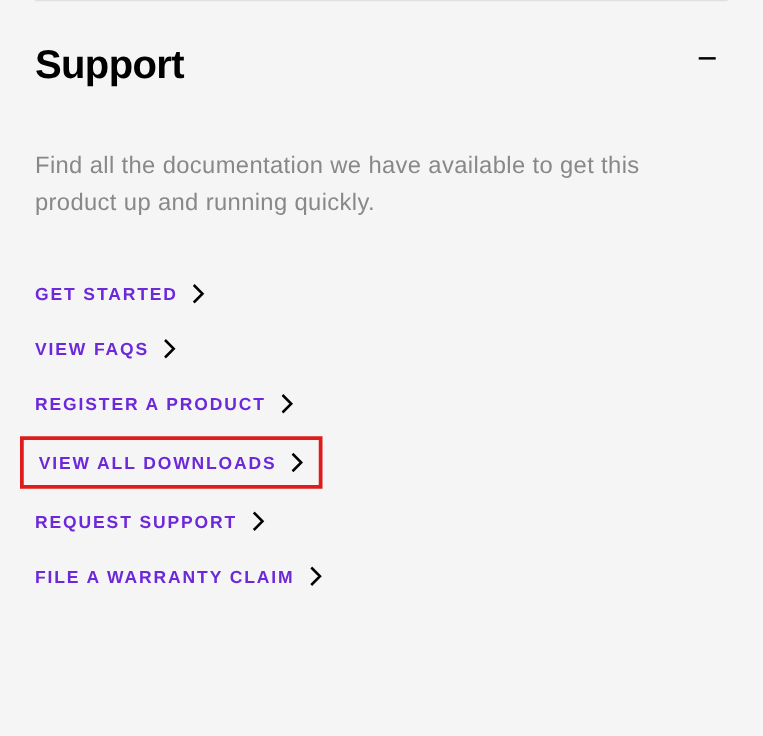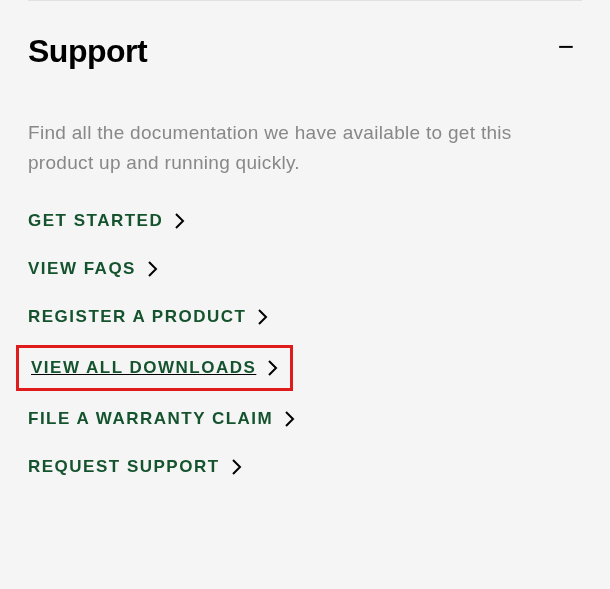--- a/index.html
+++ b/index.html
@@ -35,39 +35,39 @@
       font-size: 28px;
       color: #000;
       font-weight: 300;
       line-height: 1;
       padding-right: 8px;
     }
     .description {
       font-size: 19px;
       color: #888;
       line-height: 1.6;
-      margin-bottom: 32px;
+      margin-bottom: 48px;
       letter-spacing: 0.3px;
     }
     .links {
       display: flex;
       flex-direction: column;
       gap: 28px;
     }
     .link-item {
       display: flex;
       align-items: center;
       gap: 12px;
       cursor: pointer;
       width: fit-content;
     }
     .link-text {
-      font-size: 17px;
+      font-size: 14px;
       font-weight: 700;
-      color: #14532d;
+      color: #6d28d9;
       letter-spacing: 1.5px;
       text-transform: uppercase;
     }
     .chevron {
       display: inline-flex;
       align-items: center;
     }
     .chevron svg {
       width: 10px;
       height: 16px;
@@ -75,21 +75,20 @@
     .highlight-box {
       border: 3px solid #e01b1b;
       padding: 10px 12px;
       margin-left: -12px;
       margin-top: -10px;
       margin-bottom: -10px;
       width: fit-content;
     }
     .highlight-box .link-item {
       margin: 0;
-      text-decoration: underline;
     }
   </style>
 </head>
 <body>
 
 <div class="top-divider"></div>
 
 <div class="header">
   <h2 class="title">Support</h2>
   <span class="collapse-icon">−</span>
@@ -131,30 +130,30 @@
       <span class="link-text">VIEW ALL DOWNLOADS</span>
       <span class="chevron">
         <svg viewBox="0 0 10 16" fill="none">
             <path d="M1 1L8 8L1 15" stroke="#000" stroke-width="2"></path>
           </svg>
       </span>
     </div>
   </div>
 
   <div class="link-item">
-    <span class="link-text">FILE A WARRANTY CLAIM</span>
+    <span class="link-text">REQUEST SUPPORT</span>
     <span class="chevron">
       <svg viewBox="0 0 10 16" fill="none">
           <path d="M1 1L8 8L1 15" stroke="#000" stroke-width="2"></path>
         </svg>
     </span>
   </div>
 
   <div class="link-item">
-    <span class="link-text">REQUEST SUPPORT</span>
+    <span class="link-text">FILE A WARRANTY CLAIM</span>
     <span class="chevron">
       <svg viewBox="0 0 10 16" fill="none">
           <path d="M1 1L8 8L1 15" stroke="#000" stroke-width="2"></path>
         </svg>
     </span>
   </div>
 
 </div>
 
 </body></html>

